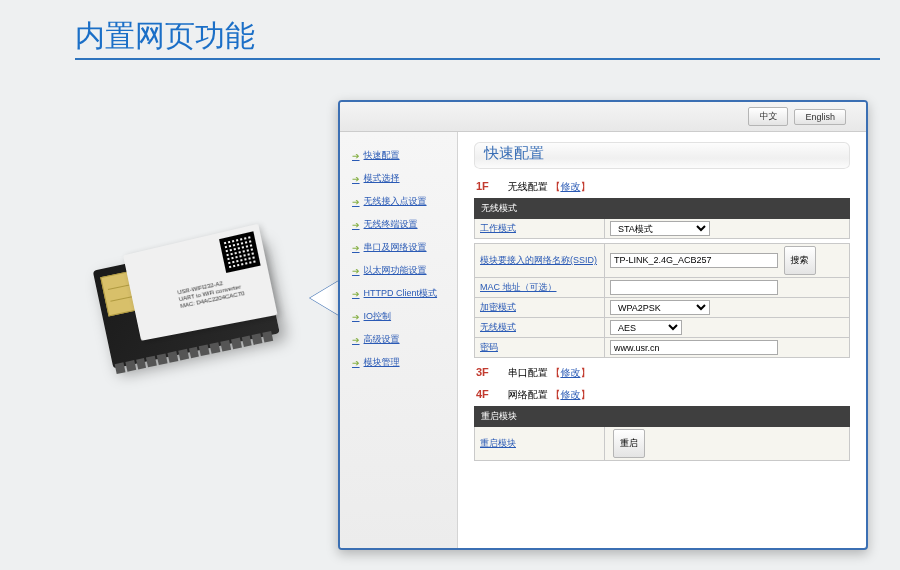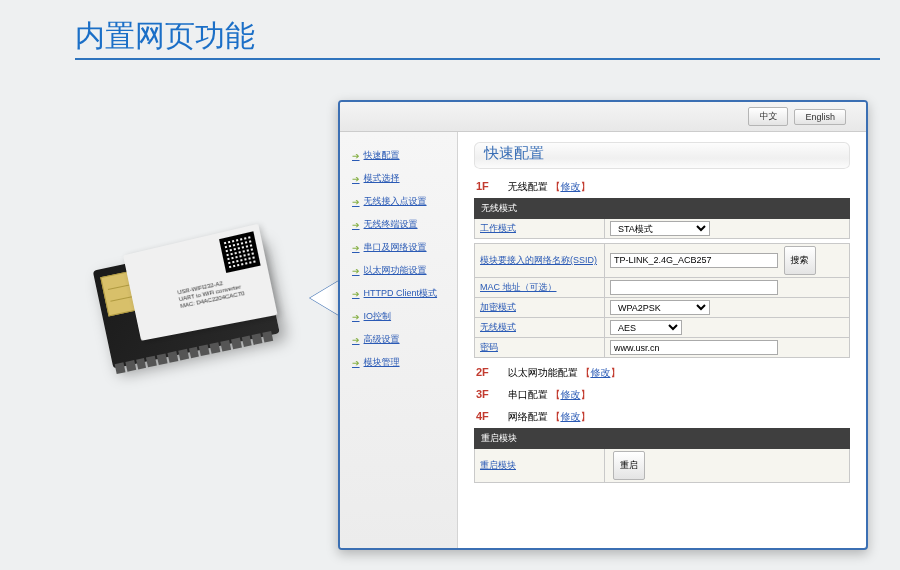--- a/index.html
+++ b/index.html
@@ -358,25 +358,20 @@
         </tr>
         <tr>
           <td class="lbl">密码</td>
           <td><input class="inp" value="www.usr.cn" style=""></td>
         </tr>
       </tbody>
         </table>
 
 
       <div class="section-line">
-        <span class="step">2F</span>
-        <span>以太网功能配置</span>
-        <span class="bracket">【</span><span class="link">修改</span><span class="bracket">】</span>
-      </div>
-      <div class="section-line">
         <span class="step">3F</span>
         <span>串口配置</span>
         <span class="bracket">【</span><span class="link">修改</span><span class="bracket">】</span>
       </div>
       <div class="section-line">
         <span class="step">4F</span>
         <span>网络配置</span>
         <span class="bracket">【</span><span class="link">修改</span><span class="bracket">】</span>
       </div>
 

